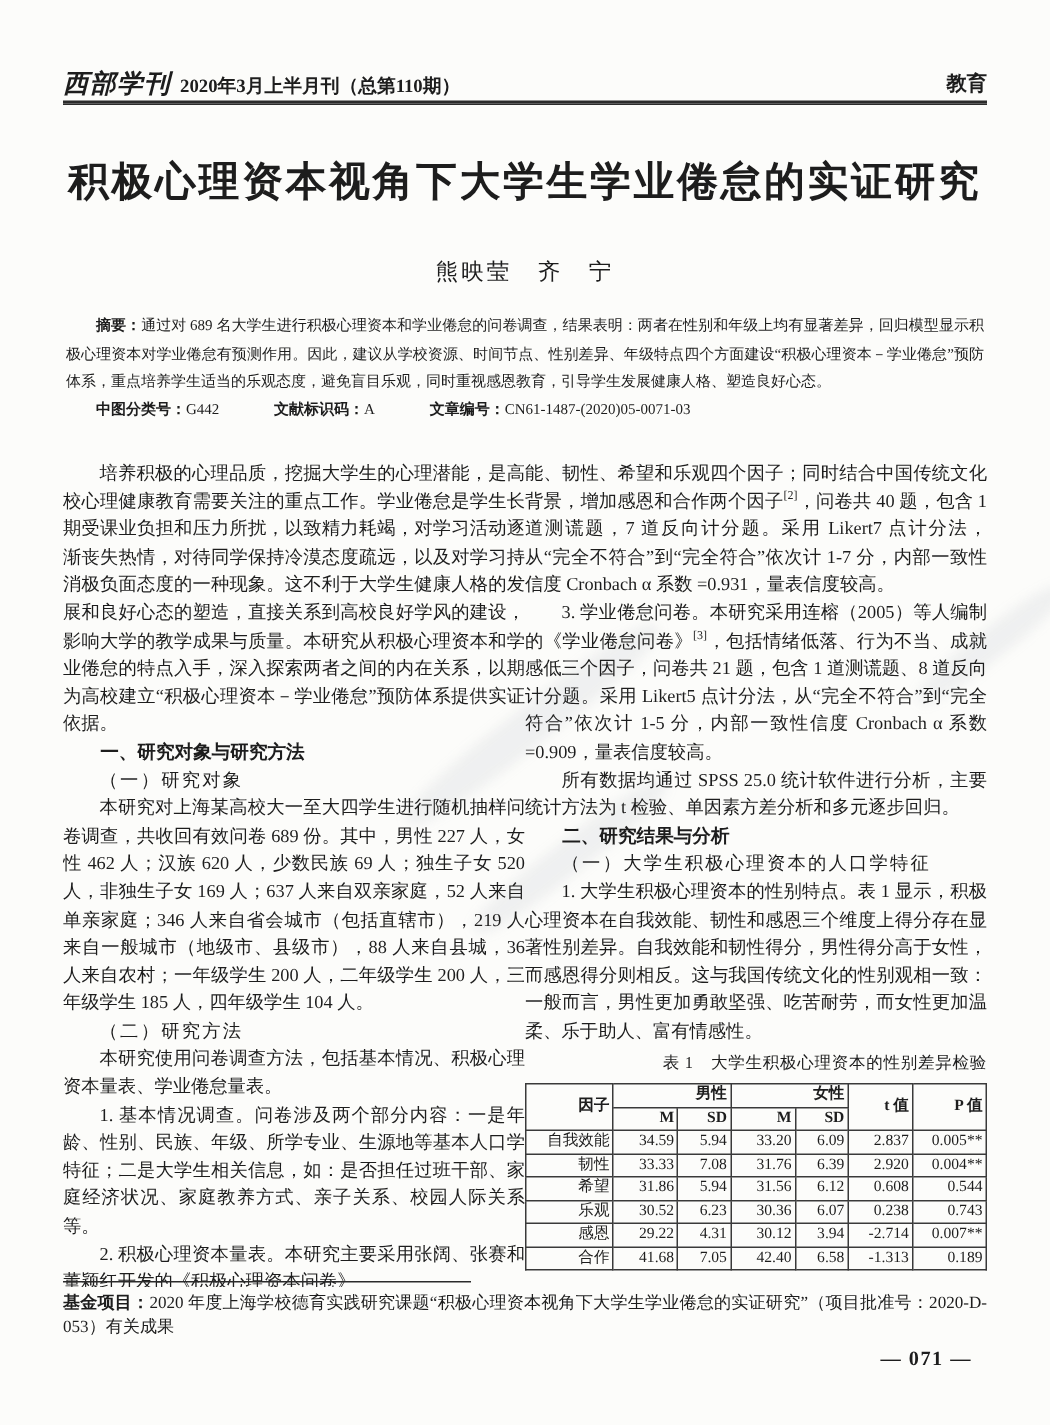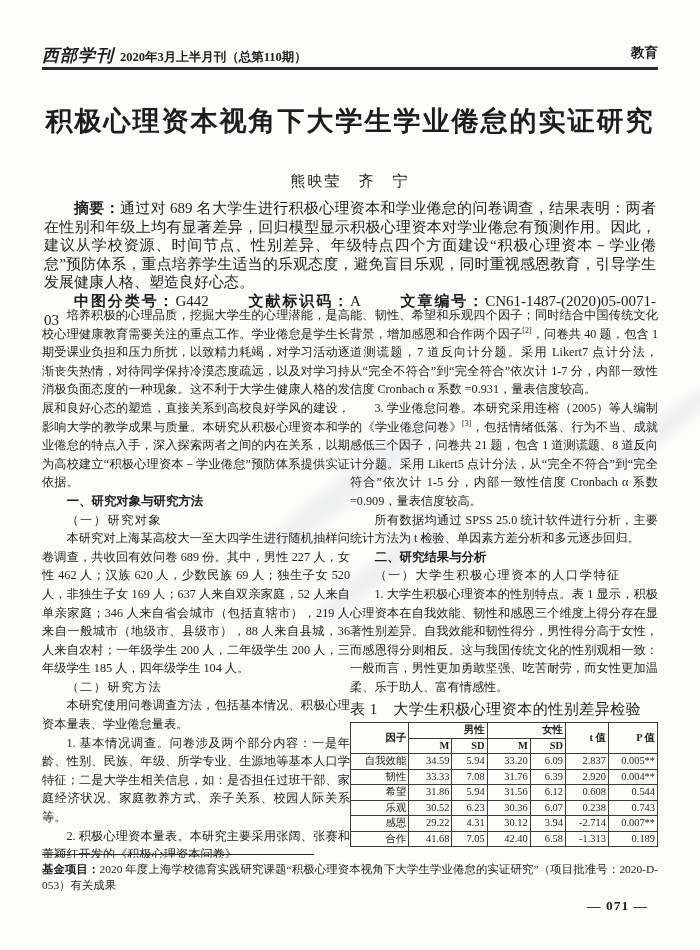--- a/index.html
+++ b/index.html
@@ -4,49 +4,49 @@
 <style>
   * { margin:0; padding:0; box-sizing:border-box; }
   html,body { background:#e8e8e6; }
   .page {
     position:relative; width:700px; height:950px; margin:0 auto;
     background:#fcfcfa; color:#1d1d1d; overflow:hidden;
     font-family:"Liberation Serif","DejaVu Serif",serif;
   }
   
   .header-row { position:absolute; top:44px; left:42px; right:42px;
-    display:flex; justify-content:space-between; align-items:flex-start; }
+    display:flex; justify-content:space-between; align-items:center; }
   .journal-name { font-weight:900; font-style:italic; font-size:17px; letter-spacing:1px; }
   .issue-info { font-weight:700; font-size:12.5px; margin-left:6px; }
   .section-label { font-weight:700; font-size:13.5px;
     font-family:"Liberation Sans","DejaVu Sans",sans-serif; }
   .double-rule { position:absolute; top:67px; left:42px; right:42px; height:3px;
     border-top:2.5px solid #2b2b2b; border-bottom:1.5px solid #2b2b2b; }
   
   .title { position:absolute; top:103px; left:0; width:100%; text-align:center;
     font-size:27px; font-weight:700; letter-spacing:2px; }
   .authors { position:absolute; top:172px; left:0; width:100%; text-align:center;
     font-size:15px; letter-spacing:2px; }
   
-  .meta { position:absolute; top:199px; left:44px; right:44px;
-    font-size:15px; line-height:18.6px; text-align:justify; }
+  .meta { position:absolute; top:209px; left:44px; right:44px;
+    font-size:10px; line-height:18.6px; text-align:justify; }
   .meta p { text-indent:2em; }
   .blabel { font-weight:700; font-family:"Liberation Sans","DejaVu Sans",sans-serif; }
   .clc-line span.seg { margin-right:34px; }
   
   .columns { position:absolute; top:306px; left:42px; right:42px; height:552px;
     overflow:hidden; display:flex; }
   .col { flex:1; font-size:12.2px; line-height:18.6px; text-align:justify; }
   .col p { text-indent:2em; }
   .h-num { font-weight:700; text-indent:2em;
     font-family:"Liberation Sans","DejaVu Sans",sans-serif; font-size:12.4px; }
   .h-sub { text-indent:2em; letter-spacing:1.5px; }
   sup.ref { font-size:8px; line-height:0; }
   
-  .tbl-caption { text-align:left; font-size:15px; margin-top:4px; letter-spacing:0.5px; }
+  .tbl-caption { text-align:right; font-size:11px; margin-top:4px; letter-spacing:0.5px; }
   table.t1 { width:100%; border-collapse:collapse; margin-top:3px;
     font-size:10.4px; text-align:right; }
   table.t1 th, table.t1 td { border:1px solid #3a3a3a; padding:1px 2px; line-height:12.5px; }
   table.t1 th { font-weight:700; }
   
   .footnote { position:absolute; top:854px; left:42px; right:42px;
     font-size:11.4px; line-height:16px; text-align:justify; }
   .foot-sep { width:272px; border-top:1.5px solid #2b2b2b; margin-bottom:6px; }
   .pageno { position:absolute; top:898px; right:52px; font-weight:700;
     font-size:13.5px; letter-spacing:1px; }

